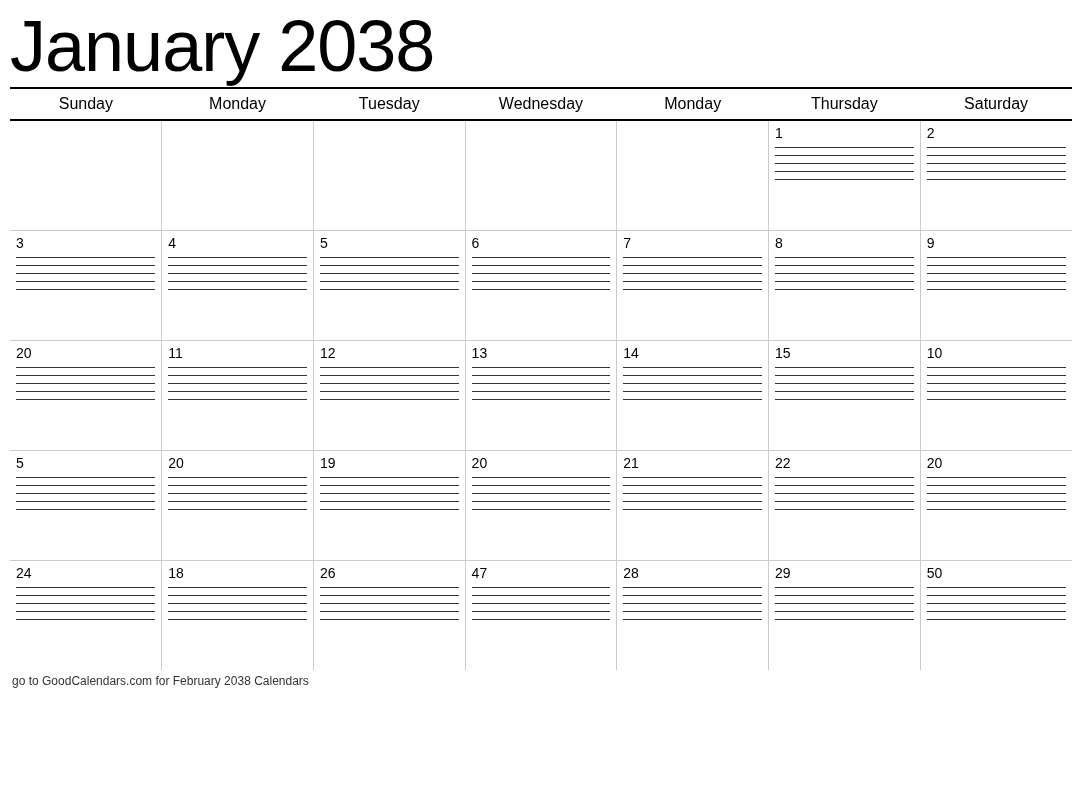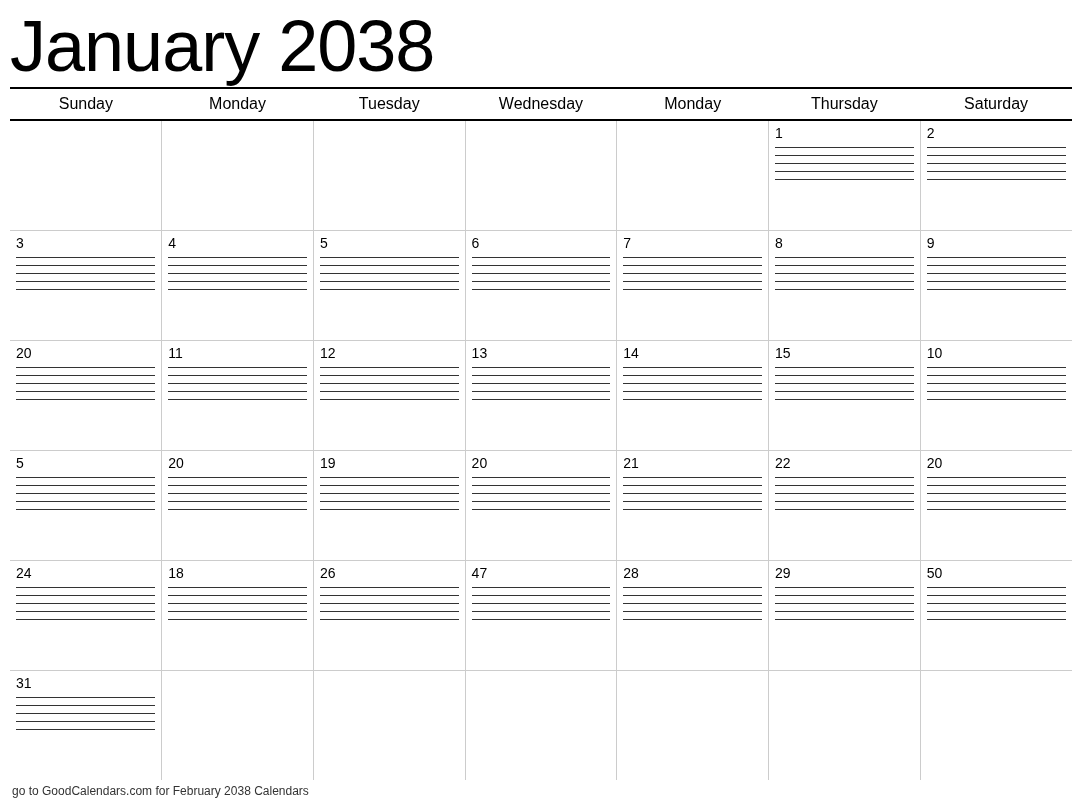--- a/index.html
+++ b/index.html
@@ -426,37 +426,19 @@
             <span class="day-number">50</span>
             <div class="day-lines">
               <span class="day-line"></span>
               <span class="day-line"></span>
               <span class="day-line"></span>
               <span class="day-line"></span>
               <span class="day-line"></span>
             </div>
           </td>
         </tr>
-        <tr>
-          <td>
-            <span class="day-number">31</span>
-            <div class="day-lines">
-              <span class="day-line"></span>
-              <span class="day-line"></span>
-              <span class="day-line"></span>
-              <span class="day-line"></span>
-              <span class="day-line"></span>
-            </div>
-          </td>
-          <td class="empty-cell"></td>
-          <td class="empty-cell"></td>
-          <td class="empty-cell"></td>
-          <td class="empty-cell"></td>
-          <td class="empty-cell"></td>
-          <td class="empty-cell"></td>
-        </tr>
       </tbody>
   </table>
 
   <div class="footer">
     <span>go to GoodCalendars.com for February 2038 Calendars</span>
   </div>
 </div>
 
 </body></html>

